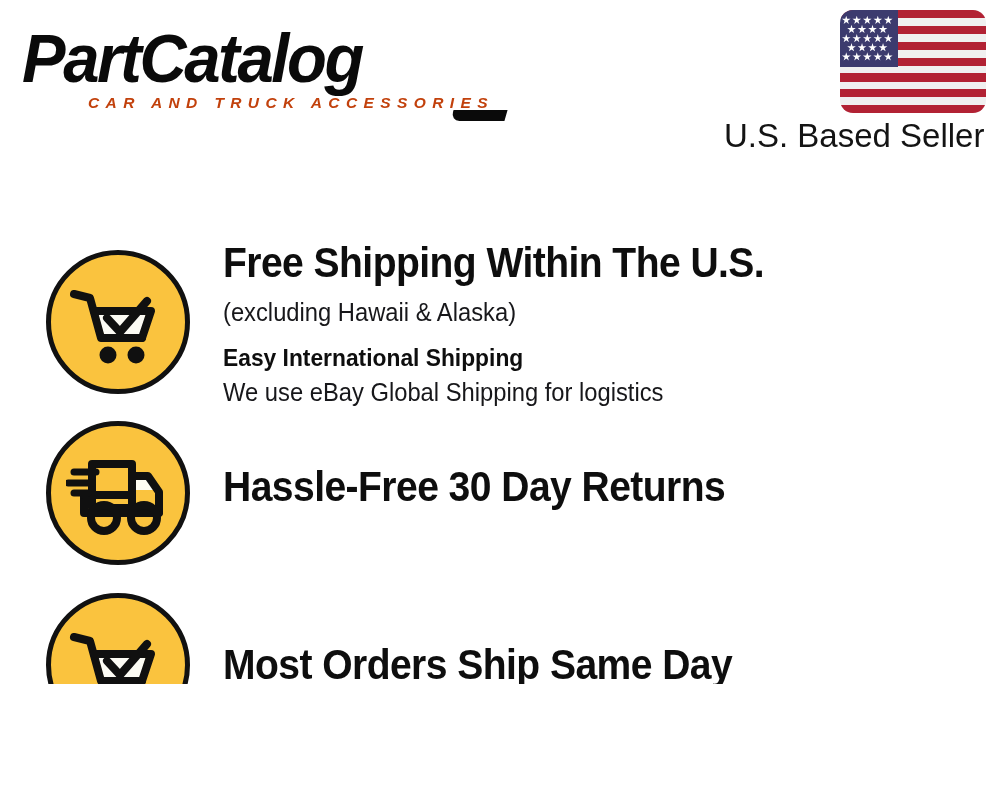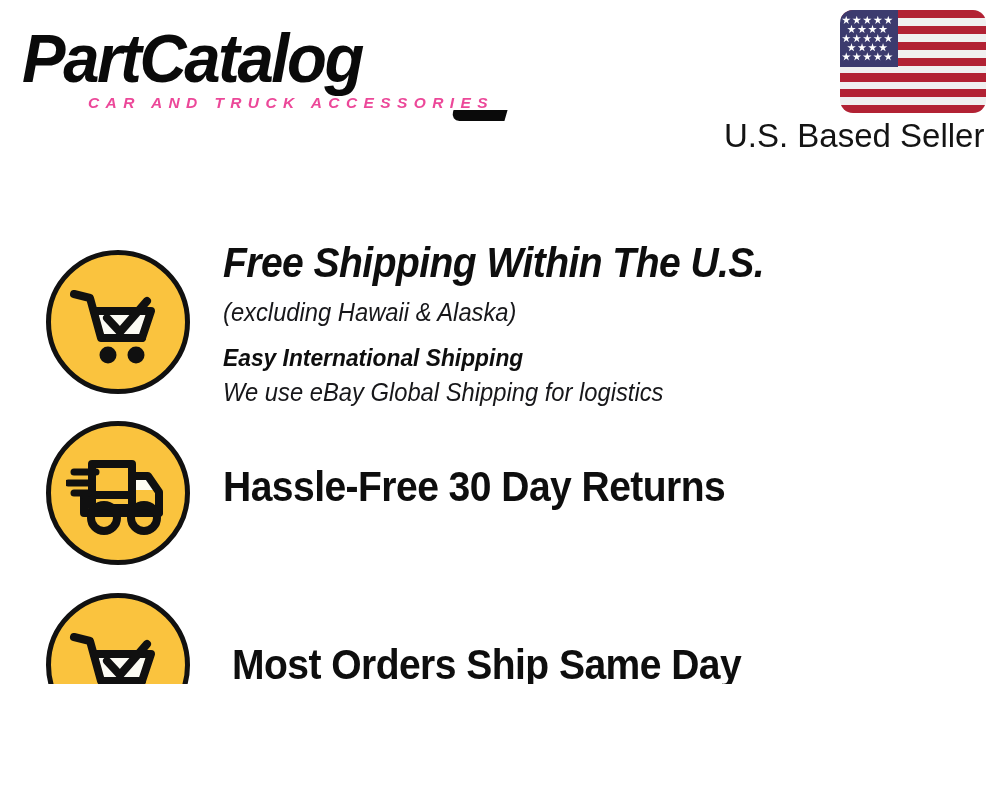--- a/index.html
+++ b/index.html
@@ -42,21 +42,21 @@
   }
   .logo-tagline {
     position: absolute;
     left: 66px;
     top: 70px;
     font-family: "Liberation Sans", sans-serif;
     font-weight: 700;
     font-style: italic;
     font-size: 15.5px;
     letter-spacing: 6.4px;
-    color: #ec4899;
+    color: #c2410c;
     white-space: nowrap;
   }
   .logo-swoosh {
     position: absolute;
     left: 430px;
     top: 86px;
     width: 54px;
     height: 11px;
     background: #0a0a0a;
     border-radius: 0 0 0 9px;
@@ -237,21 +237,21 @@
 
         <path d="M6 18 L22 22 L33 62 L74 62" fill="none" stroke="#101010" stroke-width="8" stroke-linecap="round" stroke-linejoin="round"></path>
         <path d="M26 35 L83 35 L74 62" fill="none" stroke="#101010" stroke-width="8" stroke-linecap="round" stroke-linejoin="round"></path>
 
         <path d="M39 42 L52 56 L79 25" fill="none" stroke="#101010" stroke-width="8" stroke-linecap="round" stroke-linejoin="round"></path>
 
         <circle cx="40" cy="79" r="8.5" fill="#101010"></circle>
         <circle cx="68" cy="79" r="8.5" fill="#101010"></circle>
       </svg>
     </div>
-    <div class="feature-text" style="top:-12px;font-style:italic;">
+    <div class="feature-text" style="top:-12px;">
       <div class="f-head">Free Shipping Within The U.S.</div>
       <div class="gap-7"></div>
       <div class="f-sub">(excluding Hawaii &amp; Alaska)</div>
       <div class="gap-12"></div>
       <div class="f-sub-bold">Easy International Shipping</div>
       <div class="f-sub">We use eBay Global Shipping for logistics</div>
     </div>
   </div>
 
   <div class="feature-row" style="top:421px;">
@@ -284,18 +284,18 @@
     <div class="badge">
       <svg width="100" height="92" viewBox="0 0 100 92" aria-hidden="true">
         <path d="M29 34 L79 34 L71 63 L37 63 Z" fill="#FCFBF4"></path>
         <path d="M6 18 L22 22 L33 62 L74 62" fill="none" stroke="#101010" stroke-width="8" stroke-linecap="round" stroke-linejoin="round"></path>
         <path d="M26 35 L83 35 L74 62" fill="none" stroke="#101010" stroke-width="8" stroke-linecap="round" stroke-linejoin="round"></path>
         <path d="M39 42 L52 56 L79 25" fill="none" stroke="#101010" stroke-width="8" stroke-linecap="round" stroke-linejoin="round"></path>
         <circle cx="40" cy="79" r="8.5" fill="#101010"></circle>
         <circle cx="68" cy="79" r="8.5" fill="#101010"></circle>
       </svg>
     </div>
-    <div class="feature-text" style="top:47px;margin-left:9px;">
+    <div class="feature-text" style="top:47px;">
       <div class="f-head">Most Orders Ship Same Day</div>
     </div>
   </div>
 
 </div>
 
 </body></html>

